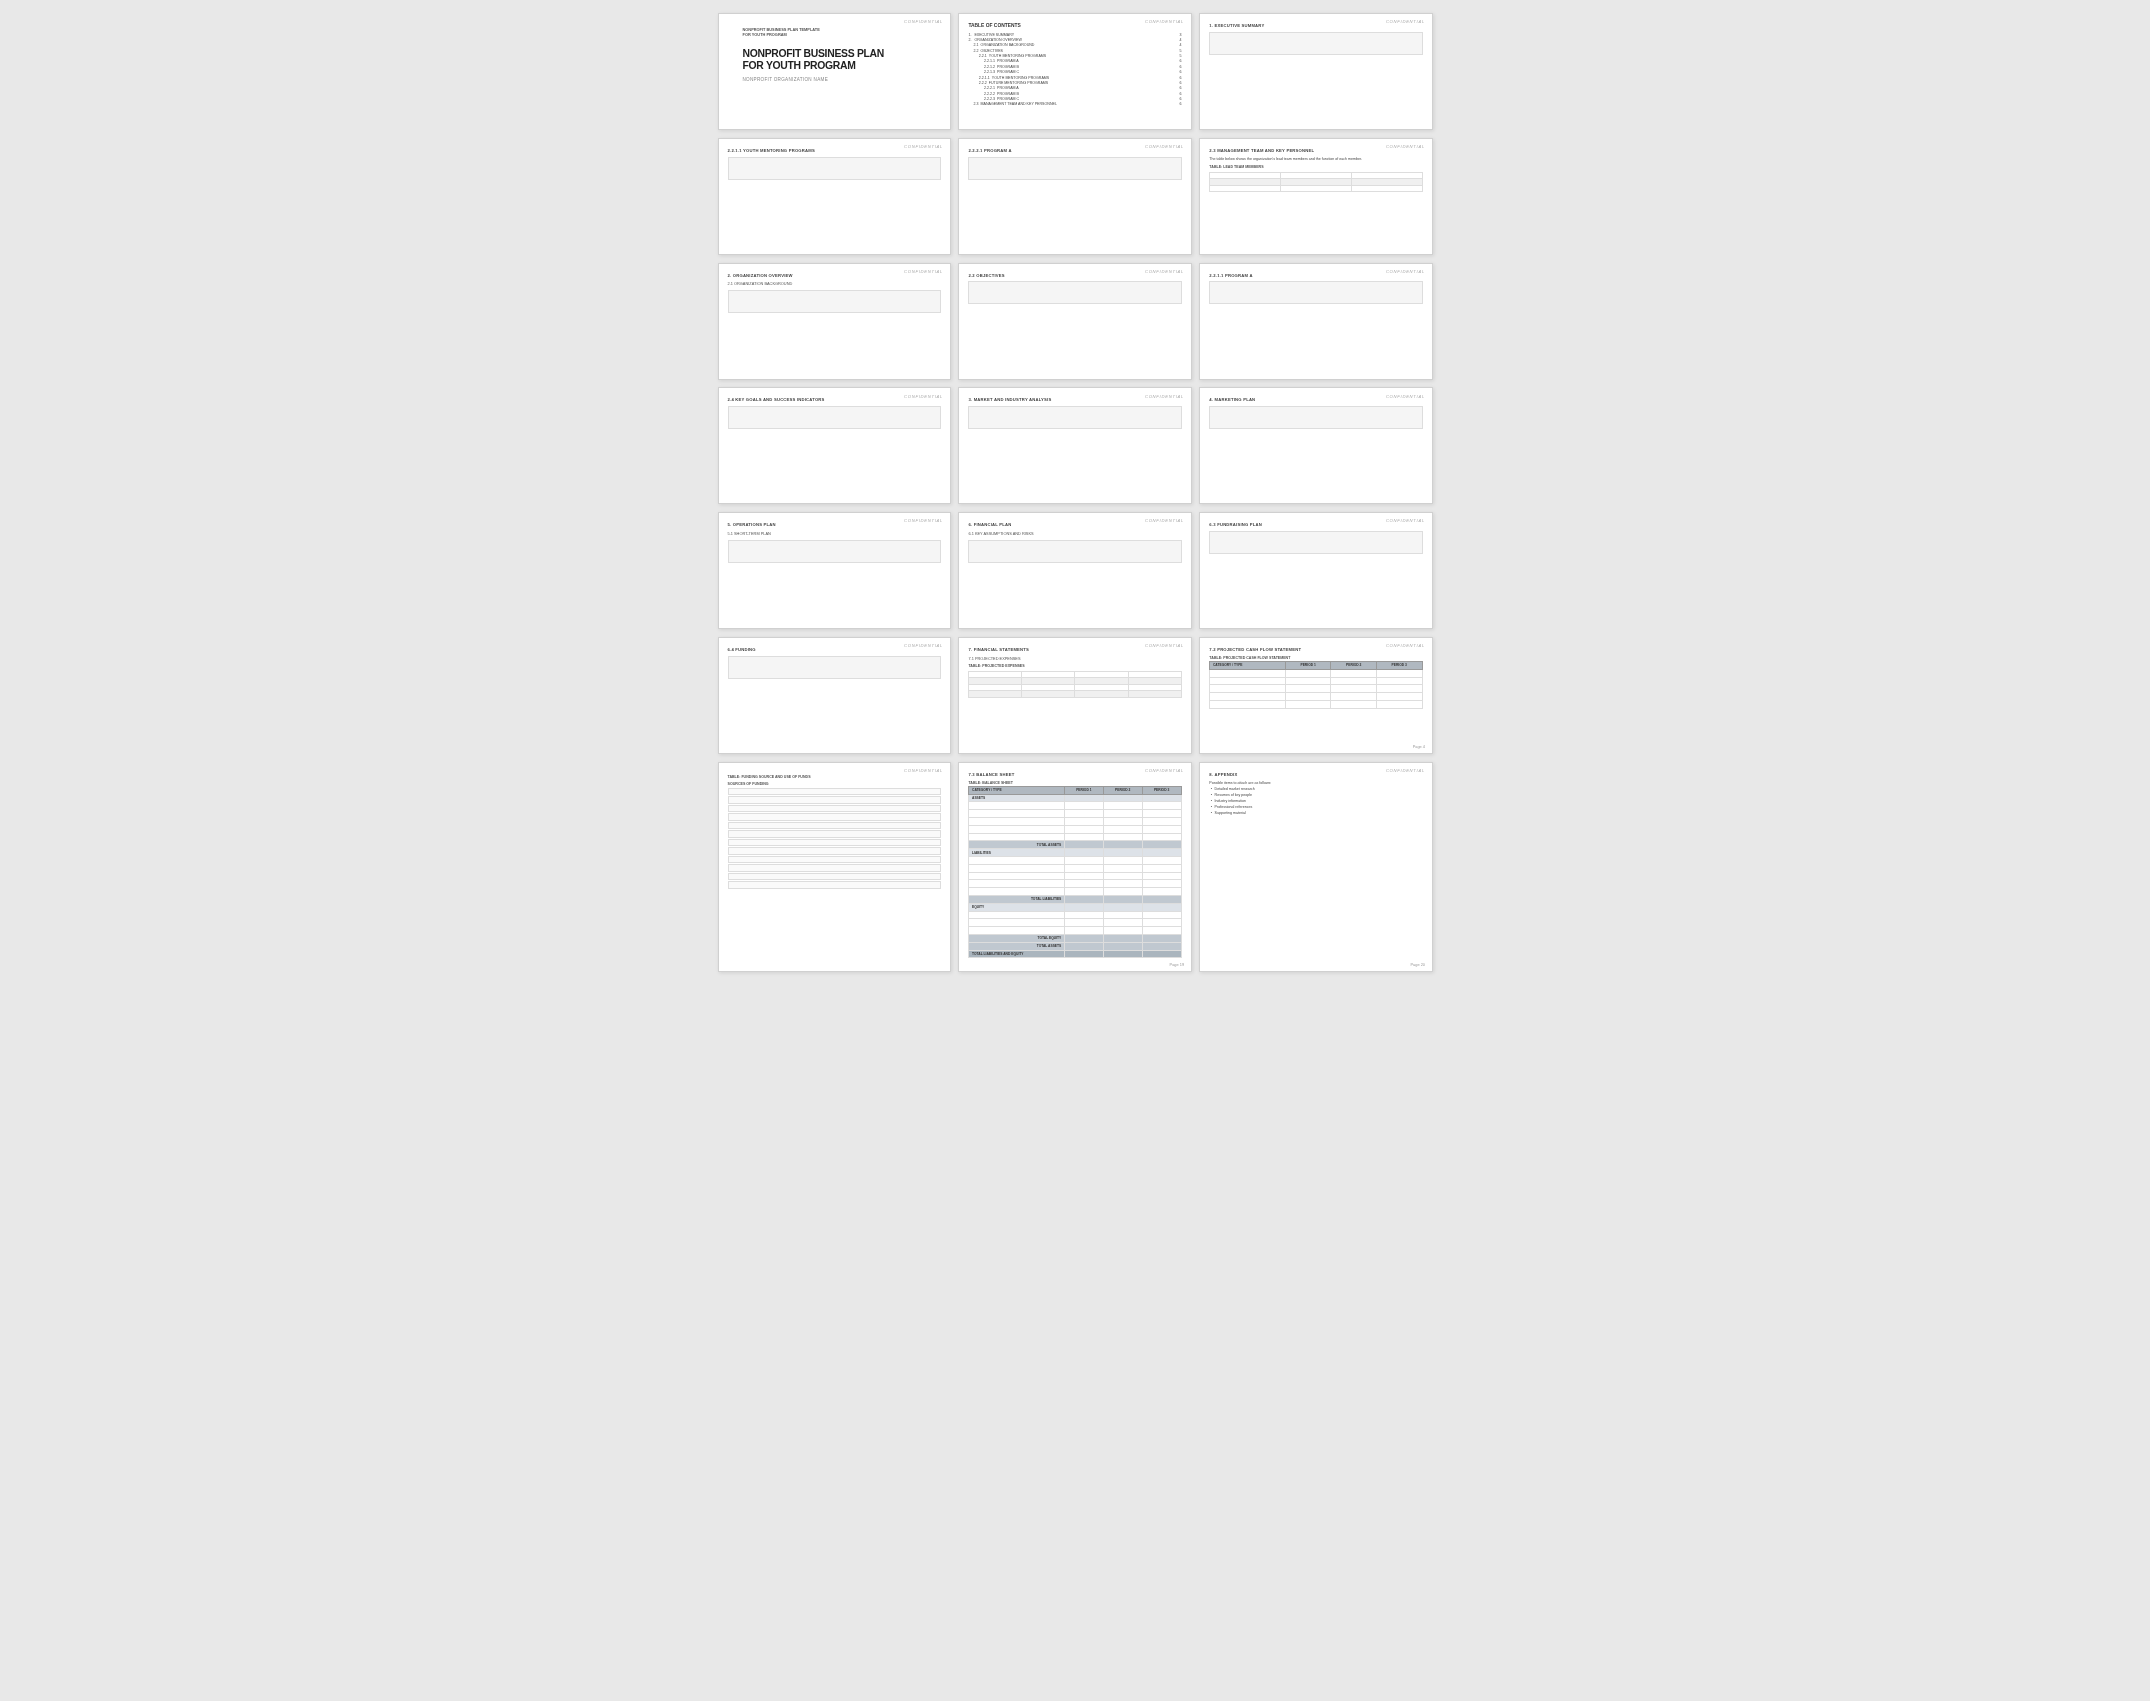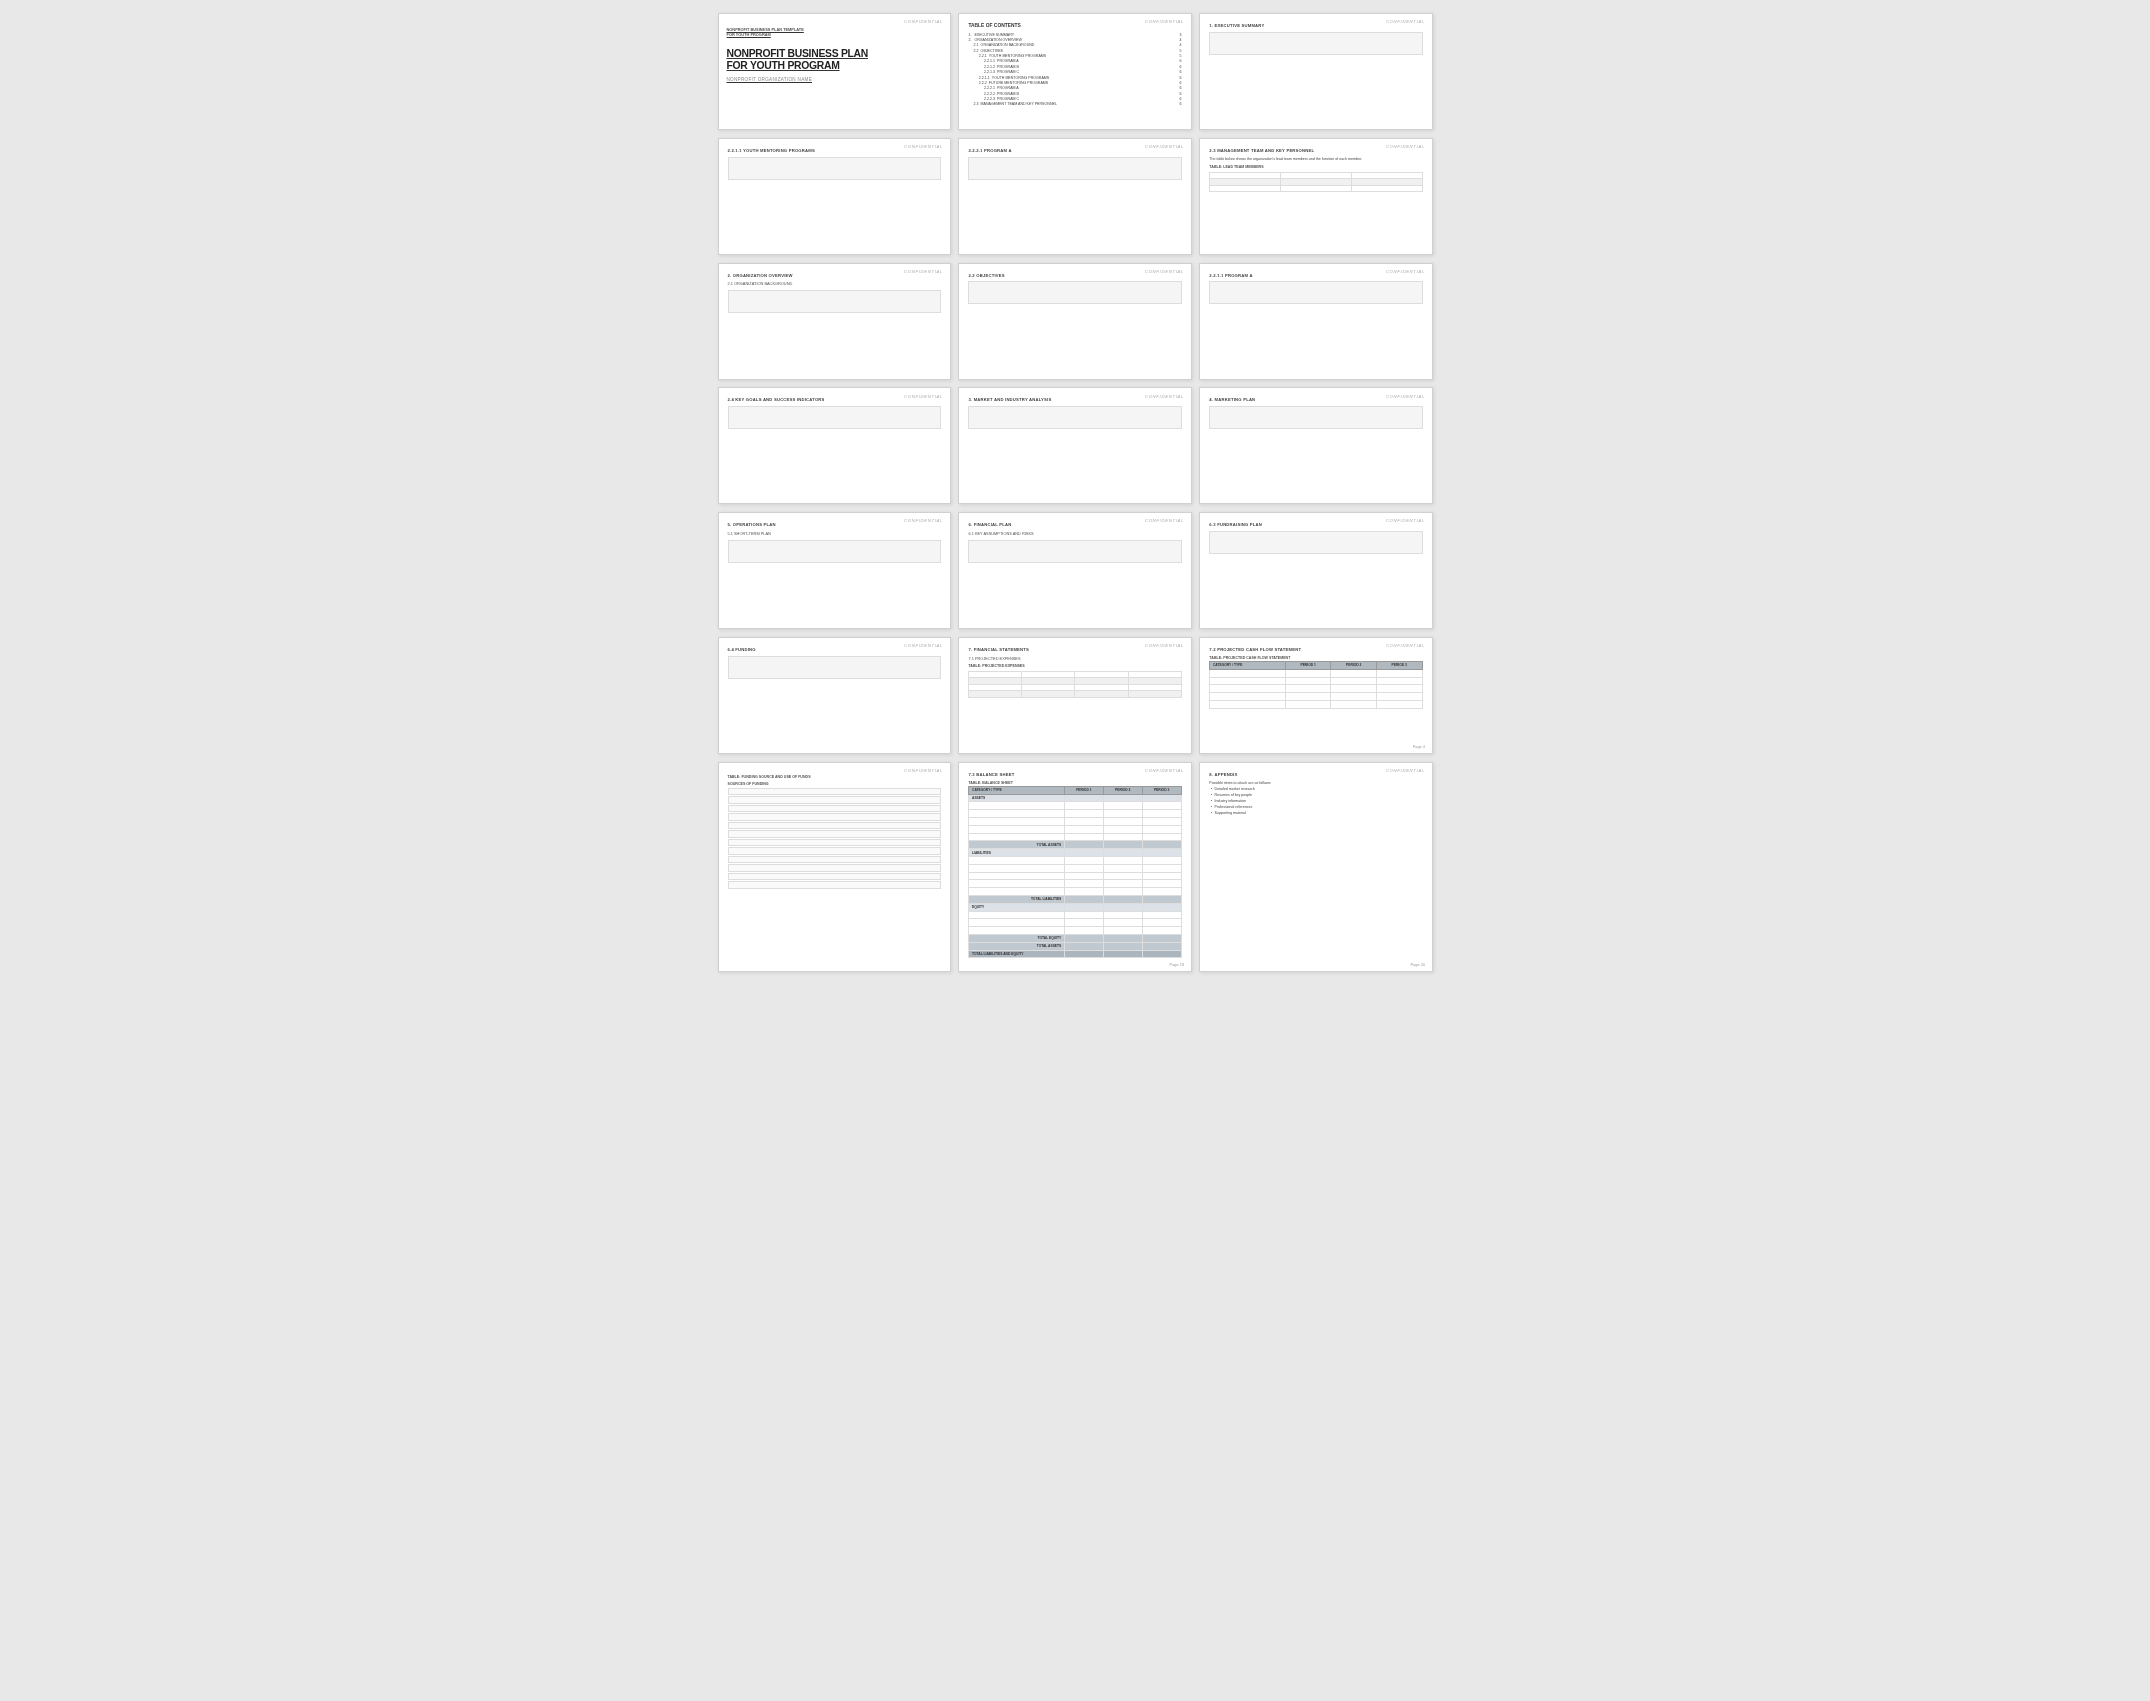--- a/index.html
+++ b/index.html
@@ -52,22 +52,21 @@
     }
 
     .card-subtitle {
       font-size: 3.9px;
       color: #555;
       margin-bottom: 2.6px;
     }
 
     
     .cover-card {
-      padding: 13px 8px;
-      text-decoration: underline;
+      padding: 13px 24px;
     }
 
     .cover-top-title {
       font-size: 3.9px;
       color: #555;
       font-weight: bold;
       margin-bottom: 10.4px;
       line-height: 1.4;
     }
 

